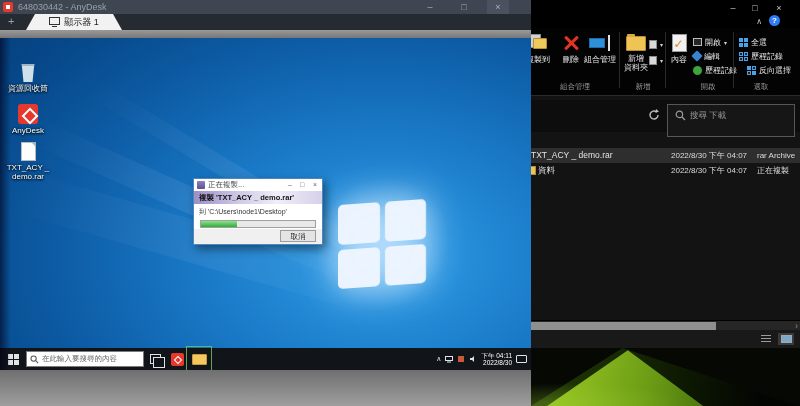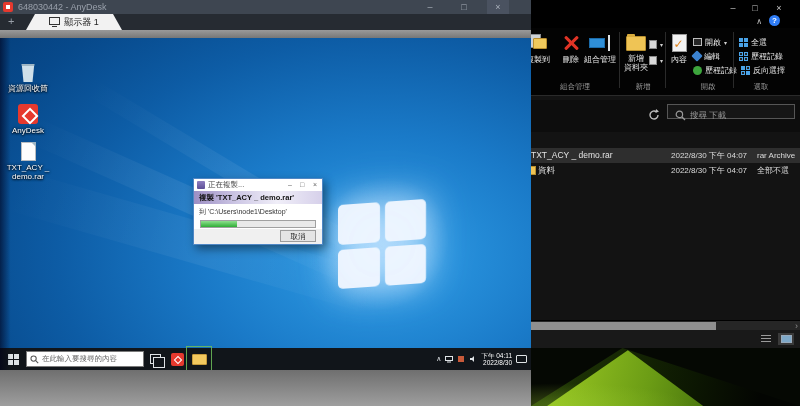--- a/index.html
+++ b/index.html
@@ -49,21 +49,21 @@
   .mini-grid.none i { background:#222; border:1px solid #4aa3e8; }
   .mini-grid.inv i:nth-child(2),.mini-grid.inv i:nth-child(3){ background:#222; border:1px solid #4aa3e8; }
   .drop { color:#cfcfcf; font-size:6px; }
 
   #addr-row { left:0; top:100px; width:269px; height:32px; background:#0d0d0d; }
   .dark-box { border:1px solid #565656; background:#161616; }
   #addr-box { left:-10px; top:4px; width:122px; height:23px; }
   #addr-text { left:14px; top:5px; font-size:9px; color:#e0e0e0; }
   #addr-chev { right:8px; top:6px; color:#bdbdbd; font-size:8px; }
   #refresh-btn { left:116px; top:8px; width:14px; height:14px; }
-  #search-box { left:136px; top:4px; width:128px; height:15px; }
+  #search-box { left:136px; top:4px; width:128px; height:33px; }
   #search-text { left:22px; top:5px; font-size:8.5px; color:#9a9a9a; }
   #search-mag { left:7px; top:5px; }
 
   #hdr-row { left:0; top:132px; width:269px; height:16px; color:#c8c8c8; font-size:8.5px; }
   .hdr-sep { top:1px; width:1px; height:14px; background:#3c3c3c; }
   #file-rows { left:0; top:148px; width:269px; }
   .frow { position:relative; width:269px; height:15px; font-size:8.5px; color:#e4e4e4; line-height:15px; }
   .frow.sel { background:#2e2e2e; }
   .fname { position:absolute; left:0; top:0; white-space:nowrap; }
   .fdate { position:absolute; left:140px; top:0; font-size:8px; white-space:nowrap; color:#dcdcdc; }
@@ -259,21 +259,21 @@
       </div>
       <div class="abs rib-row" style="left:208px;top:22px">
         <span class="mini mini-grid none">
             <i></i>
             <i></i>
             <i></i>
             <i></i>
           </span>
         <span>歷程記錄</span>
       </div>
-      <div class="abs rib-row" style="left:210px;top:36px">
+      <div class="abs rib-row" style="left:216px;top:36px">
         <span class="mini mini-grid inv">
             <i></i>
             <i></i>
             <i></i>
             <i></i>
           </span>
         <span>反向選擇</span>
       </div>
       <div class="abs rib-glabel" style="left:208px;width:44px">選取</div>
     </div>
@@ -296,21 +296,21 @@
     <div id="file-rows" class="abs">
       <div class="frow sel">
         <span class="fname">TXT_ACY _ demo.rar</span>
         <span class="fdate">2022/8/30 下午 04:07</span>
         <span class="ftype">rar Archive</span>
       </div>
       <div class="frow">
         <span class="fold-sliver"></span>
         <span class="fname" style="left:7px">資料</span>
         <span class="fdate">2022/8/30 下午 04:07</span>
-        <span class="ftype">全部不選</span>
+        <span class="ftype">正在複製</span>
       </div>
     </div>
 
     <div id="hscroll" class="abs">
       <div id="hthumb" class="abs"></div>
       <span id="harrow" class="abs">›</span>
     </div>
 
     <div id="statusbar" class="abs">
       <div class="abs view-btn" style="right:26px">

